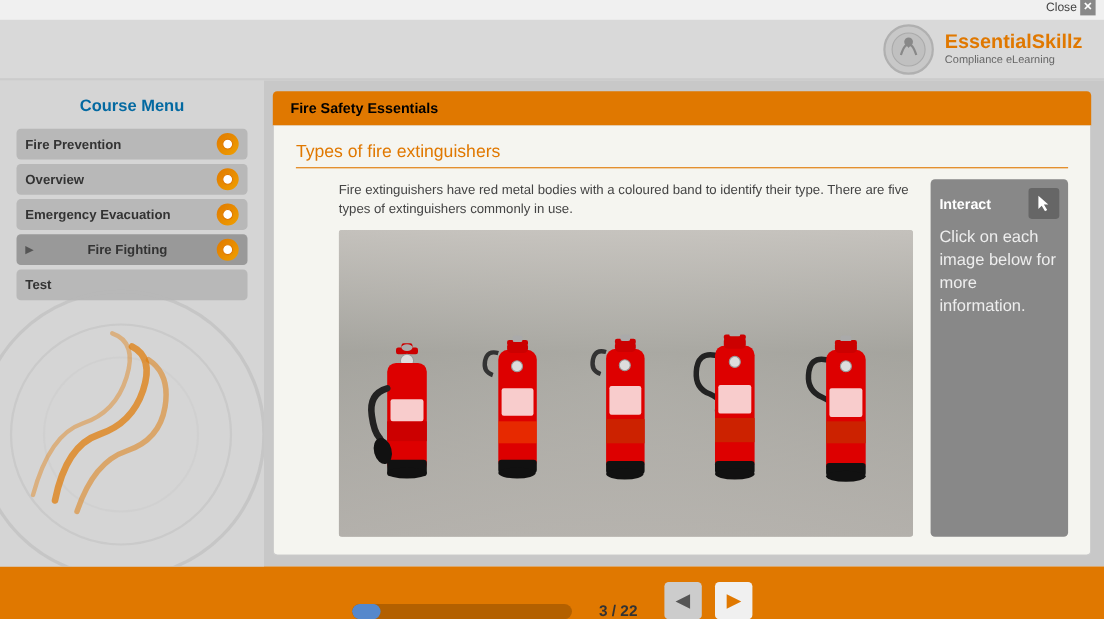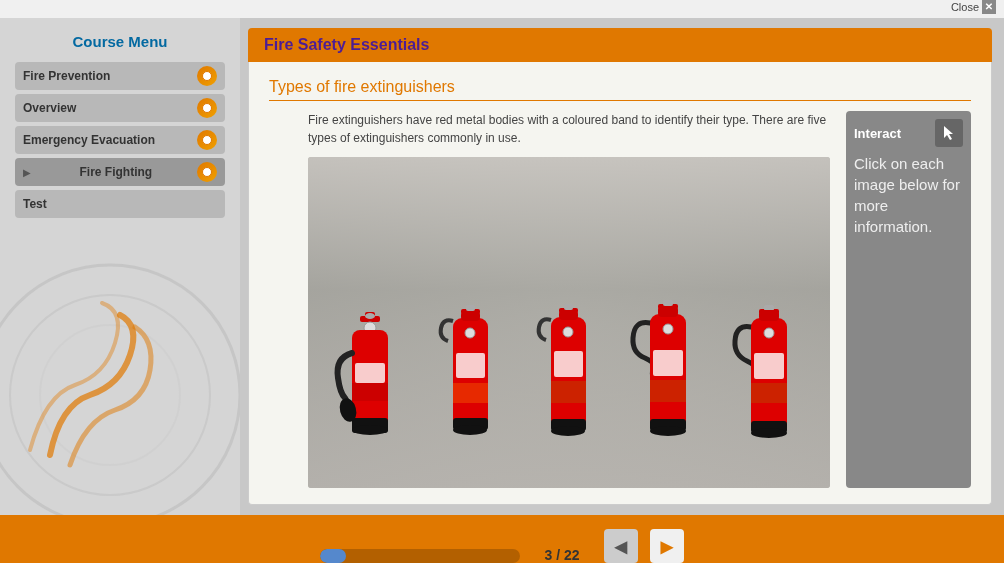--- a/index.html
+++ b/index.html
@@ -174,23 +174,23 @@
       flex: 1;
       padding: 10px 12px 10px 8px;
       display: flex;
       flex-direction: column;
       gap: 0;
     }
     .content-title-bar {
       background: #e07800;
       border-radius: 4px 4px 0 0;
       padding: 8px 16px;
-      font-size: 16px;
-      font-weight: bold;
-      color: #4c1d95;
+      font-size: 13px;
+      font-weight: bold;
+      color: #000000;
       margin-bottom: 0;
     }
     .content-panel {
       flex: 1;
       background: #f5f5f0;
       border: 1px solid #ccc;
       border-top: none;
       border-radius: 0 0 4px 4px;
       padding: 16px 20px;
       position: relative;
@@ -351,20 +351,37 @@
 
 <div class="top-bar">
   <div class="close-btn">
     <span>Close</span>
     <span class="close-x">✕</span>
   </div>
 </div>
 
 <div class="main-layout">
 
+  <div class="header">
+    <div class="logo-area">
+      <div class="logo-circle">
+        <svg viewBox="0 0 34 34">
+          <circle cx="17" cy="17" r="15" fill="#c0c0c0" stroke="#aaa" stroke-width="1"></circle>
+          <path d="M10 22 Q14 10 17 14 Q20 10 24 22" stroke="#888" stroke-width="2" fill="none"></path>
+          <circle cx="17" cy="10" r="4" fill="#888"></circle>
+        </svg>
+      </div>
+      <div class="logo-text">
+        <div class="essential">
+          <span>Essential</span><span style="color:#e07800">Skillz</span>
+        </div>
+        <div class="subtitle">Compliance eLearning</div>
+      </div>
+    </div>
+  </div>
 
   <div class="body-area">
 
     <div class="sidebar">
       <div class="course-menu-title">Course Menu</div>
 
       <div class="menu-item">
         <span class="menu-item-label">Fire Prevention</span>
         <div class="menu-item-icon"></div>
       </div>

